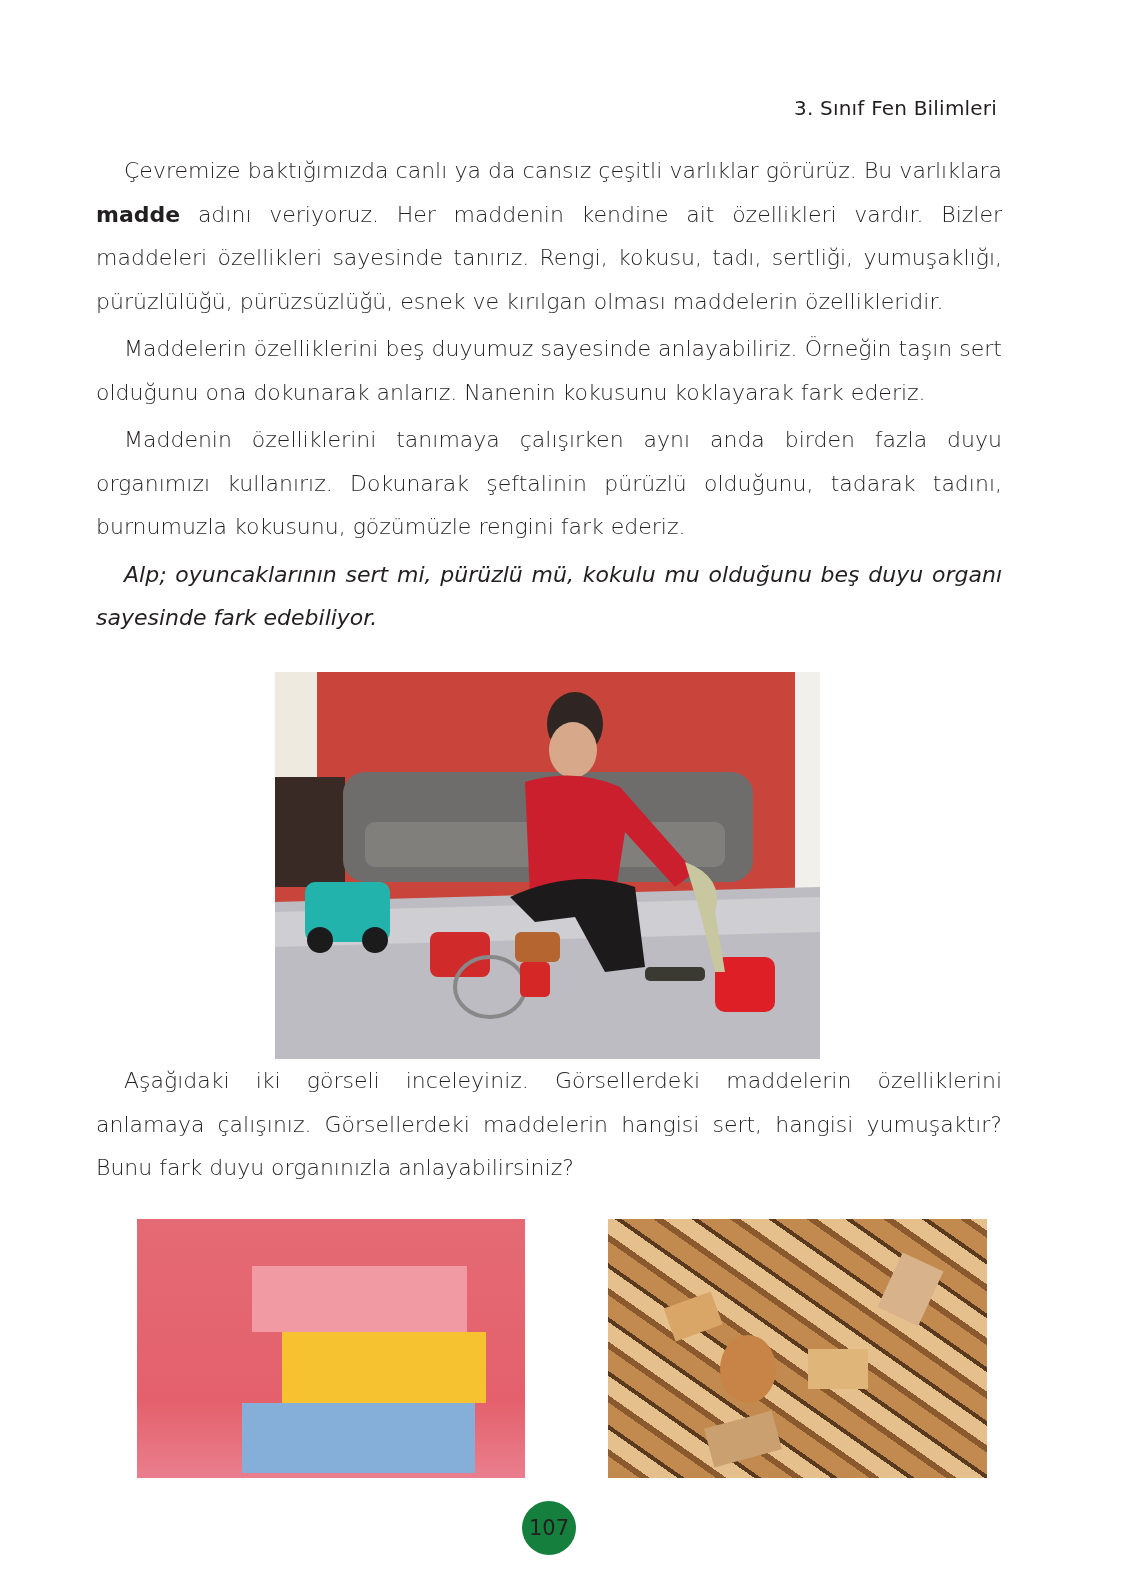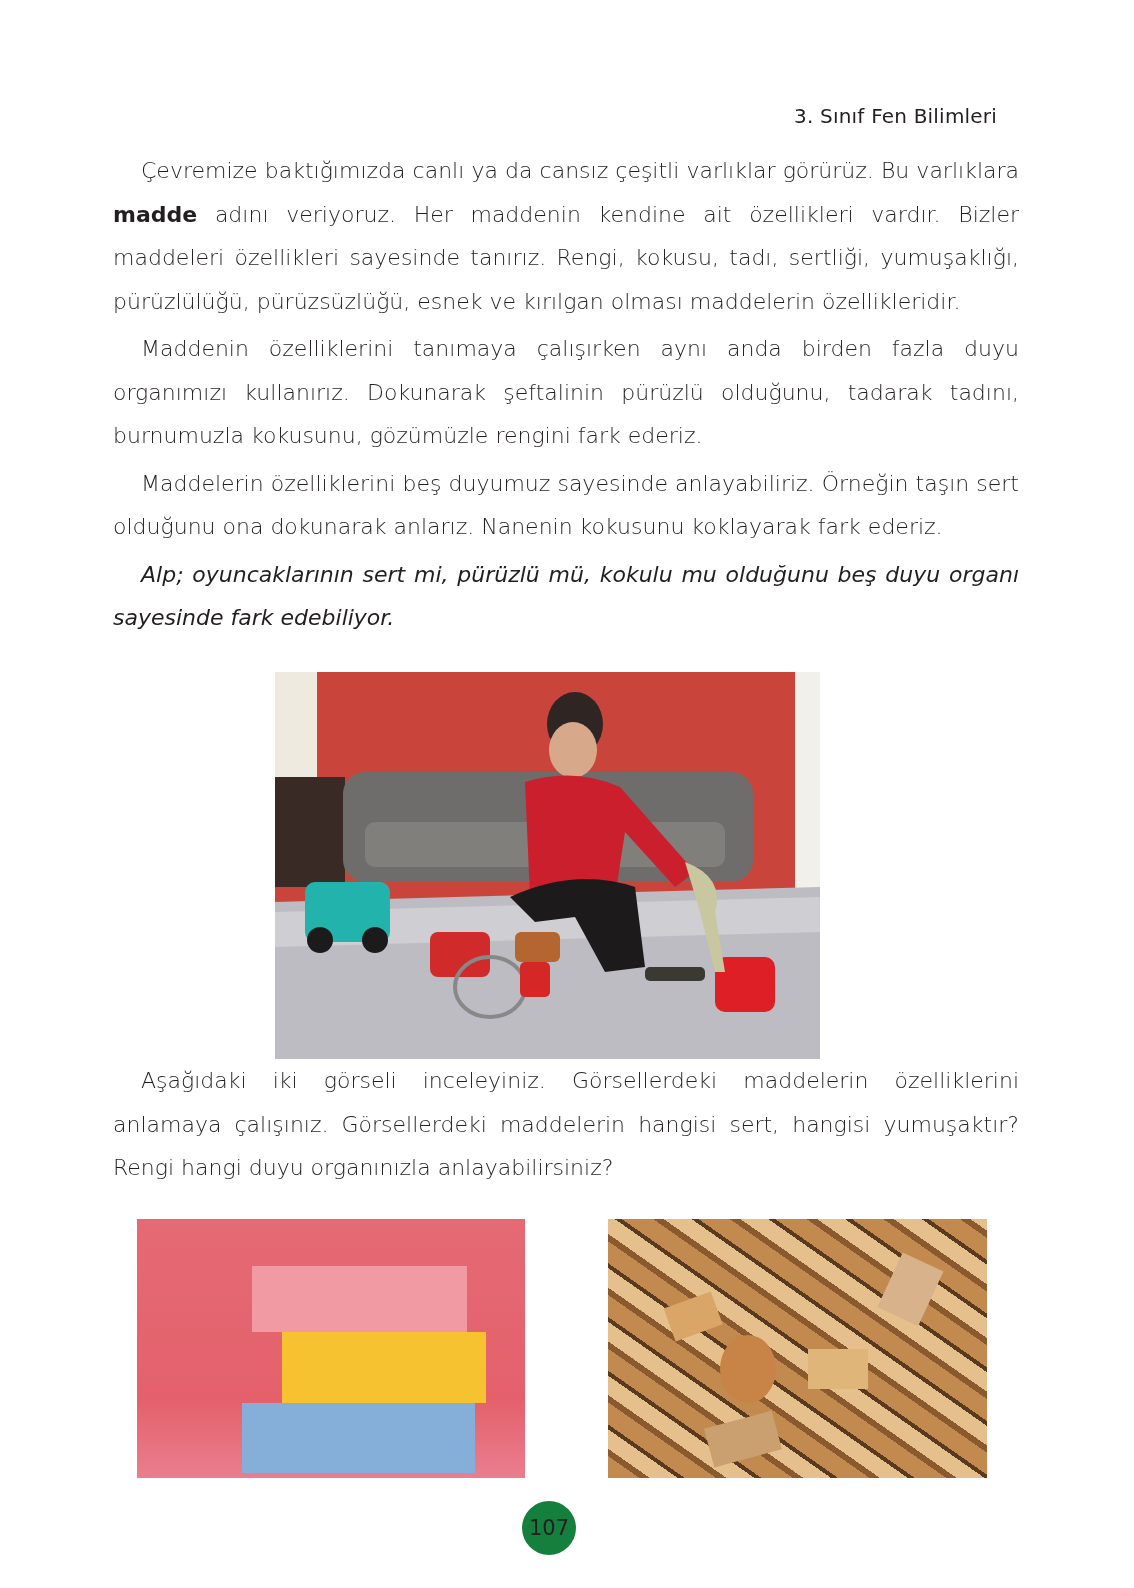--- a/index.html
+++ b/index.html
@@ -1,35 +1,35 @@
 <!DOCTYPE html>
 <html><head>
 <meta charset="utf-8">
 <style>
   html, body { margin: 0; padding: 0; background: #ffffff; }
   body { width: 1134px; height: 1588px; position: relative; overflow: hidden;
          font-family: "DejaVu Sans", sans-serif; color: #231f20; }
-  .header { position: absolute; right: 137px; top: 104px; font-size: 20px; letter-spacing: 0.2px; text-align: right; }
-  .text-block { position: absolute; left: 113px; width: 906px; font-size: 22px; line-height: 43.5px;
+  .header { position: absolute; right: 137px; top: 96px; font-size: 20px; letter-spacing: 0.2px; text-align: right; }
+  .text-block { position: absolute; left: 96px; width: 906px; font-size: 22px; line-height: 43.5px;
                 text-align: justify; font-weight: 300; }
   .text-block p { margin: 0; text-indent: 28px; }
   .text-block b { font-weight: 700; }
   .photo { position: absolute; overflow: hidden; }
   .page-num { position: absolute; left: 522px; top: 1501px; width: 54px; height: 54px; border-radius: 50%;
               background: #15803d; display: flex; align-items: center; justify-content: center; font-size: 21px; }
 </style>
 </head>
 <body>
 
 <div class="header">3. Sınıf Fen Bilimleri</div>
 
 <div class="text-block" style="top:149px;">
   <p><span>Çevremize baktığımızda canlı ya da cansız çeşitli varlıklar görürüz. Bu varlıklara </span><b>madde</b><span> adını veriyoruz. Her maddenin kendine ait özellikleri vardır. Bizler maddeleri özellikleri sayesinde tanırız. Rengi, kokusu, tadı, sertliği, yumuşaklığı, pürüzlülüğü, pürüzsüzlüğü, esnek ve kırılgan olması maddelerin özellikleridir.</span></p>
+  <p style="margin-top:4px;">Maddelerin özelliklerini beş duyumuz sayesinde anlayabiliriz. Örneğin taşın sert olduğunu ona dokunarak anlarız. Nanenin kokusunu koklayarak fark ederiz.</p>
   <p style="margin-top:4px;">Maddenin özelliklerini tanımaya çalışırken aynı anda birden fazla duyu organımızı kullanırız. Dokunarak şeftalinin pürüzlü olduğunu, tadarak tadını, burnumuzla kokusunu, gözümüzle rengini fark ederiz.</p>
-  <p style="margin-top:4px;">Maddelerin özelliklerini beş duyumuz sayesinde anlayabiliriz. Örneğin taşın sert olduğunu ona dokunarak anlarız. Nanenin kokusunu koklayarak fark ederiz.</p>
   <p style="margin-top:4px;font-style:italic;">Alp; oyuncaklarının sert mi, pürüzlü mü, kokulu mu olduğunu beş duyu organı sayesinde fark edebiliyor.</p>
 </div>
 
 <div class="photo" style="left:275px; top:672px; width:545px; height:387px;">
   <svg width="545" height="387" viewBox="0 0 545 387">
     <rect width="545" height="387" fill="#c9453b"></rect>
     <rect x="0" y="0" width="42" height="210" fill="#efeae0"></rect>
     <rect x="520" y="0" width="25" height="230" fill="#f2f0ea"></rect>
     <rect x="0" y="105" width="70" height="110" fill="#3a2a26"></rect>
     <rect x="68" y="100" width="410" height="110" rx="22" fill="#6e6d6b"></rect>
@@ -47,21 +47,21 @@
     <ellipse cx="215" cy="315" rx="35" ry="30" fill="none" stroke="#888" stroke-width="4"></ellipse>
     <rect x="240" y="260" width="45" height="30" rx="6" fill="#b5652f"></rect>
     <rect x="245" y="290" width="30" height="35" rx="5" fill="#d62727"></rect>
     <rect x="440" y="285" width="60" height="55" rx="10" fill="#de1f26"></rect>
     <path d="M410 190 Q450 205 440 240 L450 300 L440 300 L425 240 Z" fill="#c8c7a0"></path>
     <rect x="370" y="295" width="60" height="14" rx="5" fill="#3a3a33"></rect>
   </svg>
 </div>
 
 <div class="text-block" style="top:1059px;">
-  <p>Aşağıdaki iki görseli inceleyiniz. Görsellerdeki maddelerin özelliklerini anlamaya çalışınız. Görsellerdeki maddelerin hangisi sert, hangisi yumuşaktır? Rengi hangi duyu organınızla anlayabilirsiniz?</p>
+  <p>Aşağıdaki iki görseli inceleyiniz. Görsellerdeki maddelerin özelliklerini anlamaya çalışınız. Görsellerdeki maddelerin hangisi sert, hangisi yumuşaktır? Bunu fark duyu organınızla anlayabilirsiniz?</p>
 </div>
 
 <div class="photo" style="left:137px; top:1219px; width:388px; height:259px; background: linear-gradient(180deg,#e46a73 0%,#e4616c 70%,#ea7e8e 100%);">
   <svg width="388" height="259" viewBox="0 0 388 259">
     <rect x="115" y="47" width="215" height="66" fill="#f19aa3"></rect>
     <rect x="145" y="113" width="204" height="71" fill="#f6c230"></rect>
     <rect x="105" y="184" width="233" height="70" fill="#85aed9"></rect>
   </svg>
 </div>
 

